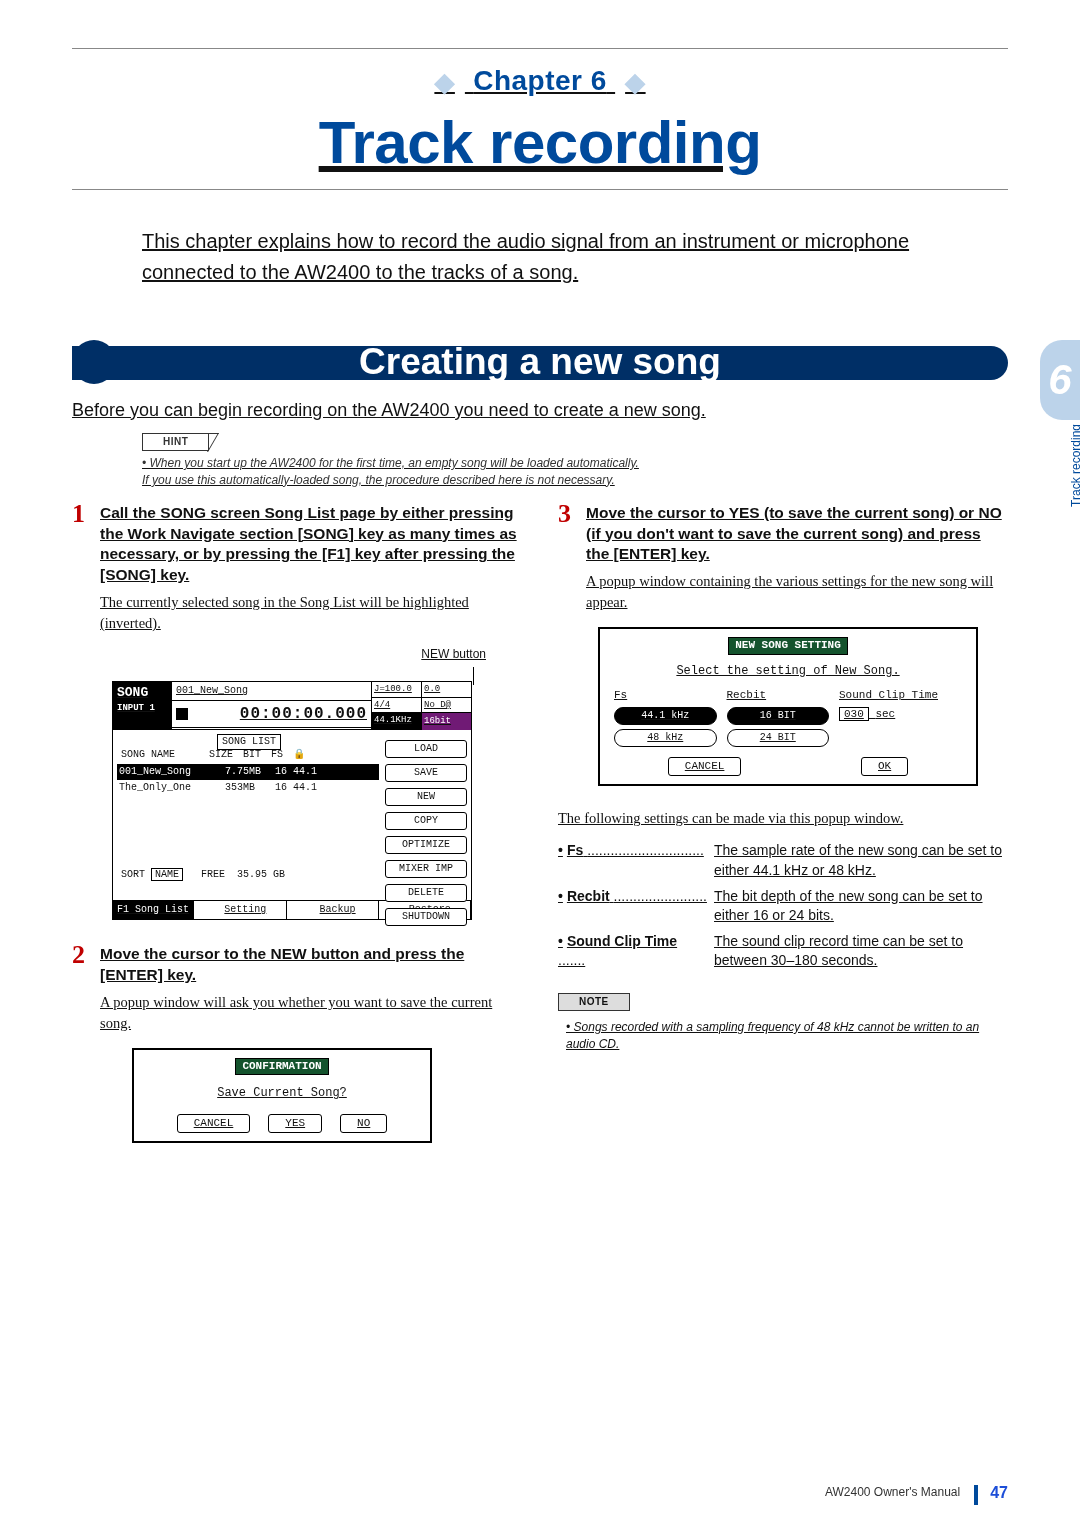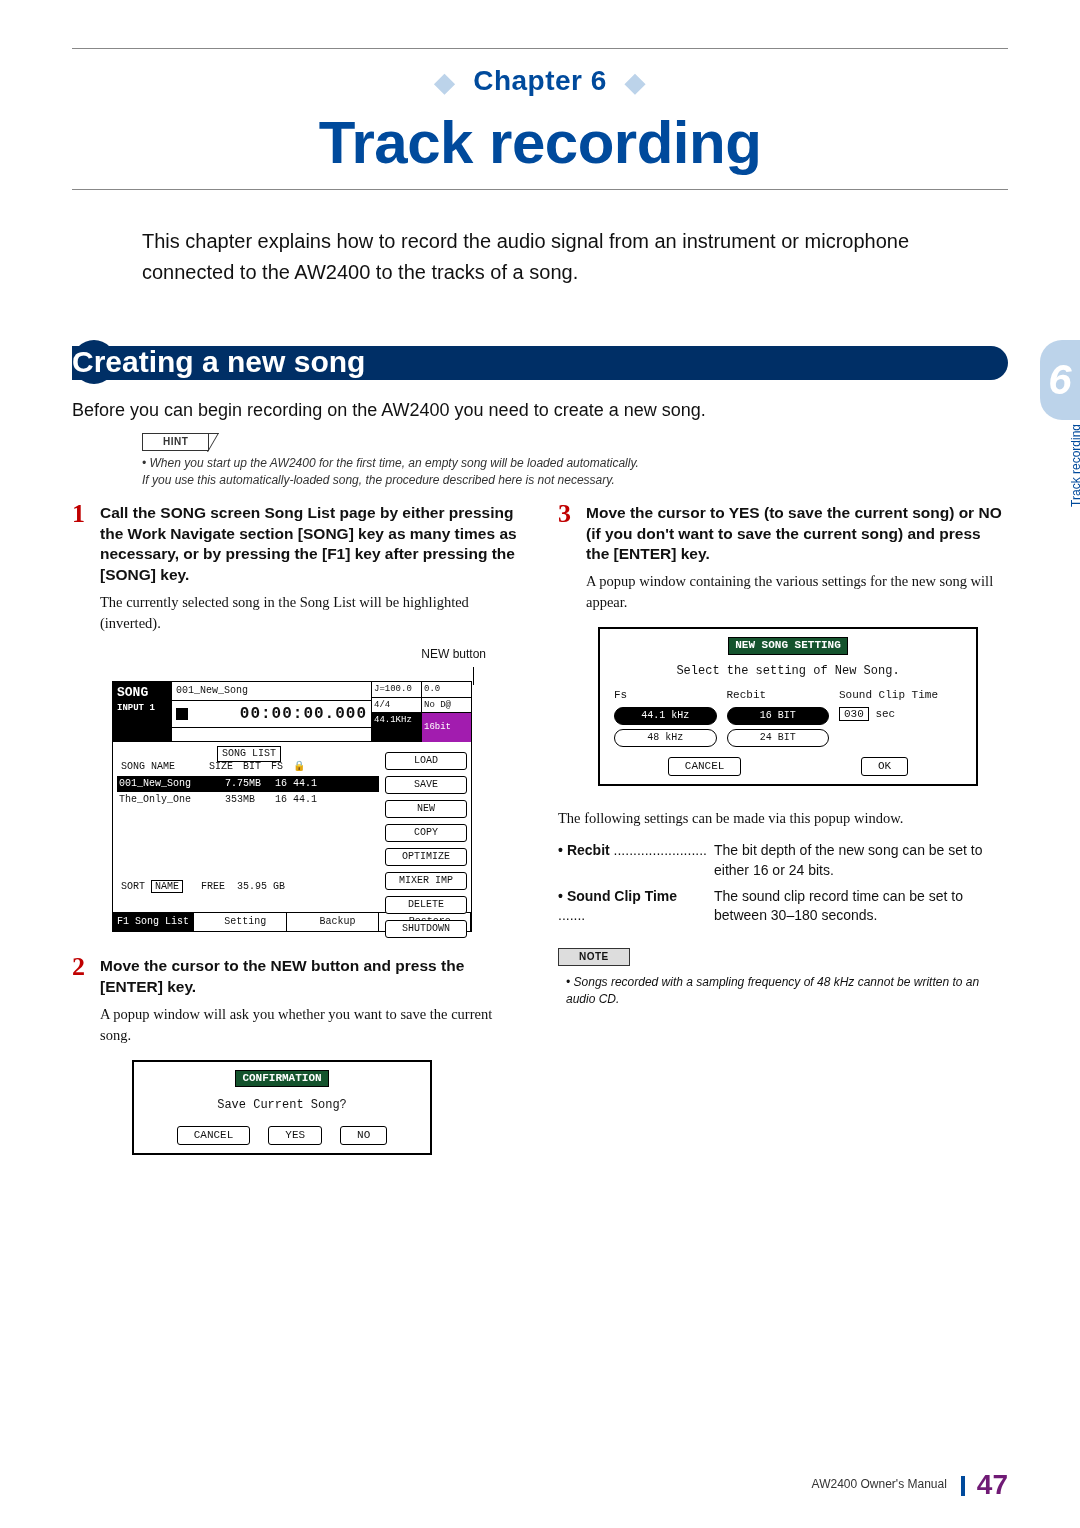--- a/index.html
+++ b/index.html
@@ -20,20 +20,21 @@
     font-family: "Helvetica Neue", Arial, sans-serif;
     font-size: 15px;
     line-height: 1.4;
   }
   .page {
     width: var(--page-w);
     height: var(--page-h);
     margin: 0 auto;
     position: relative;
     padding: 36px 72px 28px 72px;
+    text-decoration: underline;
   }
   .rule {
     border-top: 1px solid #888;
     margin-top: 12px;
   }
   .chapter-head {
     text-align: center;
     margin-top: 12px;
   }
   .chapter-label {
@@ -72,22 +73,22 @@
     height: 34px; background: var(--blue-deep);
     border-radius: 0 20px 20px 0;
   }
   .section-banner .pill {
     position: absolute; left: 0; top: 0px;
     height: 44px; width: 44px; border-radius: 22px;
     background: var(--blue-deep);
   }
   .section-banner .txt {
     position: absolute; left: 0; right: 0; top: 0;
-    line-height: 44px;
-    color: #fff; font-weight: 900; font-size: 30px;
+    text-align: center; line-height: 44px;
+    color: #fff; font-weight: 900; font-size: 37px;
     font-family: "Arial Black", "Helvetica", sans-serif;
   }
 
   .lede {
     font-size: 18px;
     margin: 8px 30px 8px 0;
   }
 
   .hint-box {
     margin: 10px 0 14px 70px;
@@ -302,21 +303,21 @@
     font-size:12px; color:var(--blue);
     white-space:nowrap;
   }
 
   .footer {
     position:absolute; bottom:24px; right:72px;
     font-size:12px; color:#333;
     display:flex; align-items:center; gap:8px;
   }
   .footer .pg {
-    font-size:28px; font-weight:700; color:#701a75;
+    font-size:16px; font-weight:700; color:#1d4ed8;
   }
   .footer .bar {
     display:inline-block; width:4px; height:20px; background:var(--blue);
     margin: 0 4px -4px 6px;
   }
 </style>
 </head>
 <body>
 
 <div class="page">
@@ -382,21 +383,21 @@
             <div style="display:flex;">
               <span style="flex:1;border-bottom:1px solid #000;padding:1px 2px">J=100.0</span>
               <span style="flex:1;border-bottom:1px solid #000;border-left:1px solid #000;padding:1px 2px">0.0</span>
             </div>
             <div style="display:flex;">
               <span style="flex:1;border-bottom:1px solid #000;padding:1px 2px">4/4</span>
               <span style="flex:1;border-bottom:1px solid #000;border-left:1px solid #000;padding:1px 2px">No D@</span>
             </div>
             <div style="display:flex;">
               <span style="flex:1;padding:1px 2px;background:#000;color:#fff">44.1KHz</span>
-              <span style="flex:1;border-left:1px solid #000;padding:8px 2px;background:#a21caf;color:#fff">16bit</span>
+              <span style="flex:1;border-left:1px solid #000;padding:2px 2px;background:#701a75;color:#fff">16bit</span>
             </div>
           </div>
         </div>
         <div class="body">
           <span class="songlistlbl">SONG LIST</span>
           <div class="songlisthdr">
             <span>SONG NAME</span>
             <span style="margin-left:24px">SIZE</span>
             <span>BIT</span>
             <span>FS</span>
@@ -487,20 +488,24 @@
         <div class="okrow">
           <span class="dbtn">CANCEL</span>
           <span class="dbtn">OK</span>
         </div>
       </div>
 
       <div class="step-body" style="margin:22px 0 4px 0; font-family:Georgia,'Times New Roman',serif;">The following settings can be made via this popup window.</div>
 
       <div class="deflist">
         <div class="row">
+          <div class="term"><span class="bullet">•</span><span>Fs</span> <span style="font-weight:400;">..............................</span></div>
+          <div class="def">The sample rate of the new song can be set to either 44.1 kHz or 48 kHz.</div>
+        </div>
+        <div class="row">
           <div class="term"><span class="bullet">•</span><span>Recbit</span> <span style="font-weight:400;">........................</span></div>
           <div class="def">The bit depth of the new song can be set to either 16 or 24 bits.</div>
         </div>
         <div class="row">
           <div class="term"><span class="bullet">•</span><span>Sound Clip Time</span> <span style="font-weight:400;">.......</span></div>
           <div class="def">The sound clip record time can be set to between 30–180 seconds.</div>
         </div>
       </div>
 
       <div class="note-box">

